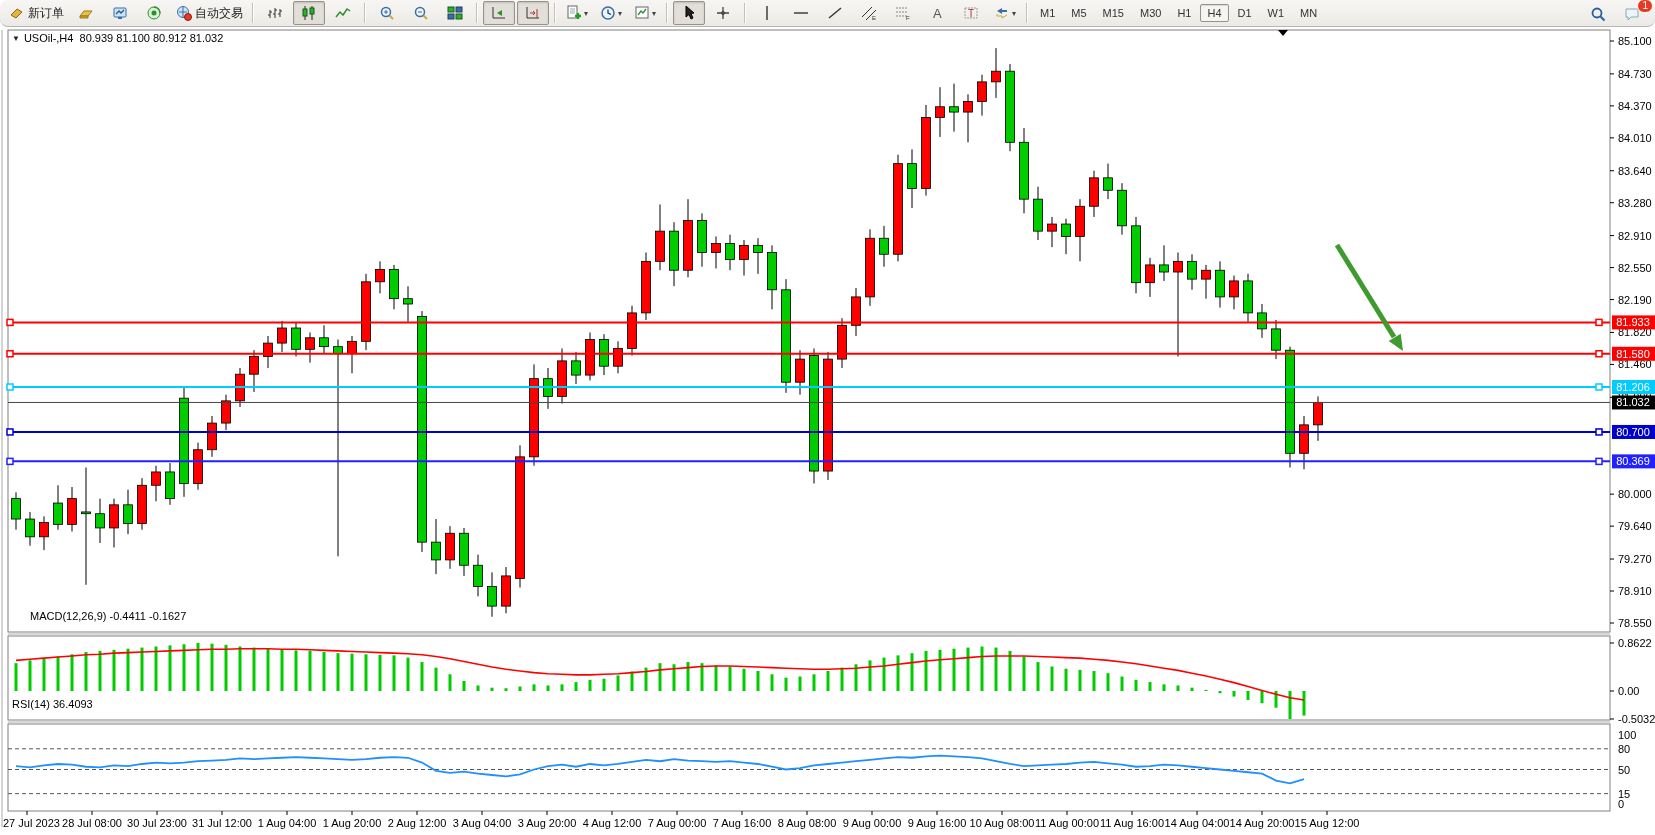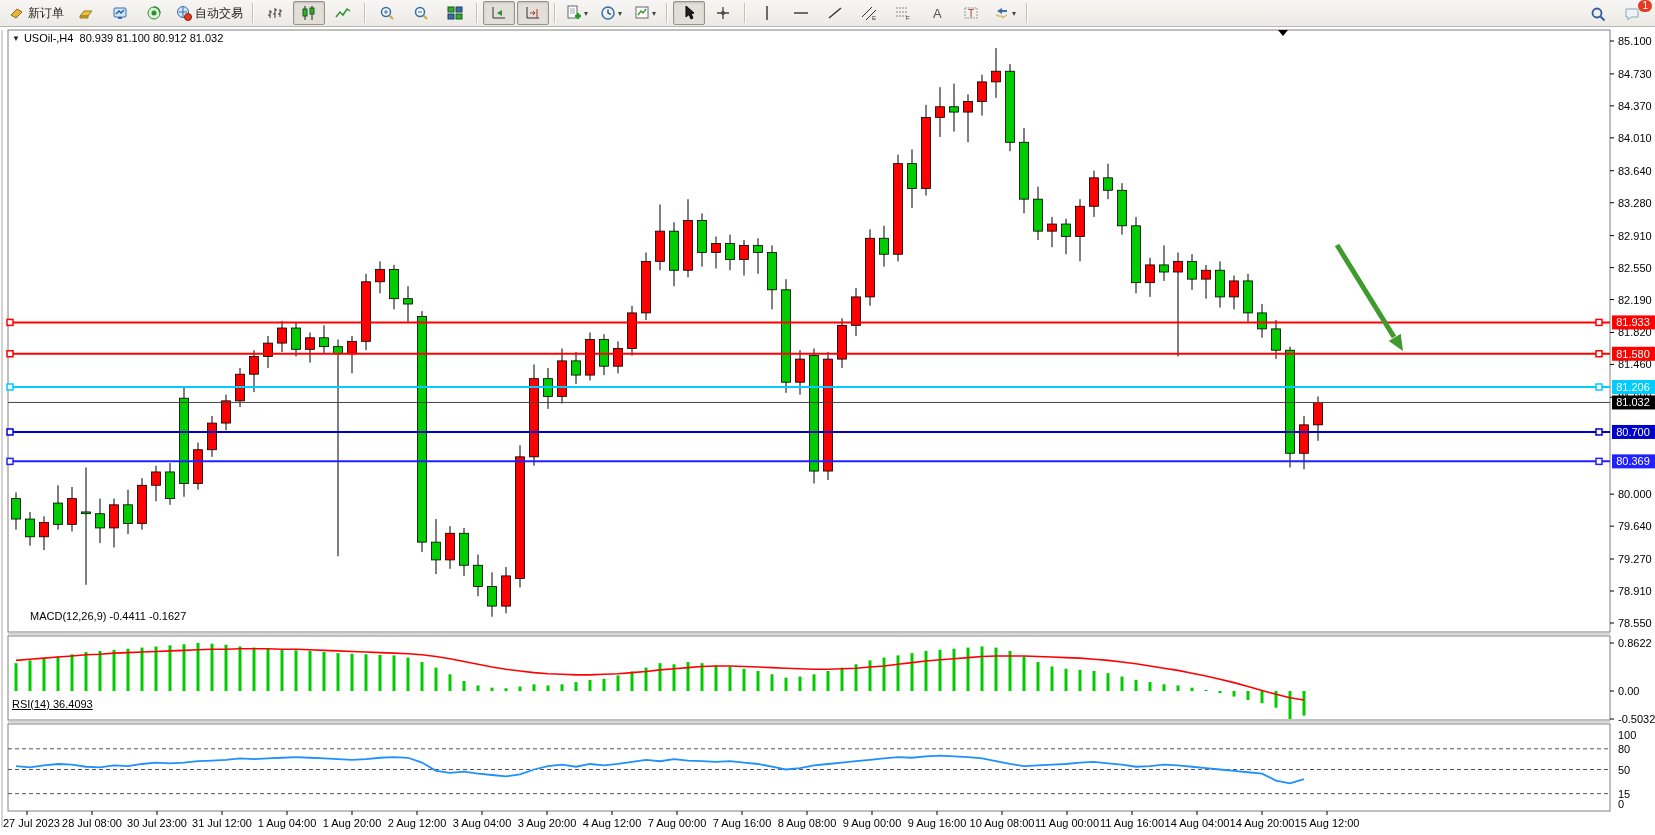--- a/index.html
+++ b/index.html
@@ -1,41 +1,41 @@
 <!DOCTYPE html>
 <html><head>
 <meta charset="utf-8">
 <style>
   html,body{margin:0;padding:0;background:#fff;width:1655px;height:835px;overflow:hidden;
     font-family:"Liberation Sans",sans-serif;}
   #app{position:relative;width:1655px;height:835px;background:#fff;}
   
   #toolbar{position:absolute;left:0;top:0;width:1655px;height:27px;
     background:linear-gradient(#f7f6f4,#eceae6);border-bottom:1px solid #b8b5b0;
-    display:flex;align-items:center;padding:12px 4px;box-sizing:border-box;z-index:5;}
+    display:flex;align-items:center;padding:12px 4px;box-sizing:border-box;z-index:5;border-radius:8px;}
   .tb-group{display:flex;align-items:center;height:24px;}
   .tb-sep{width:1px;height:20px;background:#c3c0ba;border-right:1px solid #fff;margin:0 4px;}
   .tb-btn{display:flex;align-items:center;justify-content:center;height:22px;min-width:24px;
     padding:0 3px;margin:0 1px;border:1px solid transparent;border-radius:2px;cursor:default;}
   .tb-btn.active{border:1px solid #97938c;background:#e2dfd9;box-shadow:inset 0 1px 2px rgba(0,0,0,.15);}
   .tb-btn .txt{font-size:12px;color:#222;white-space:nowrap;margin-left:3px;}
   .tb-btn svg{display:block;}
   .caret{font-size:8px;color:#444;margin-left:2px;}
   .tf-btn{font-size:11px;color:#333;padding:2px 6px;margin:0 1px;border:1px solid transparent;border-radius:2px;}
   .tf-btn.active{border:1px solid #97938c;background:#f6f5f2;box-shadow:inset 0 1px 1px rgba(0,0,0,.12);}
   #tb-right{position:absolute;right:6px;top:2px;display:flex;align-items:center;height:23px;}
   #chat-badge{position:absolute;top:-4px;right:-6px;background:#e43b22;color:#fff;font-size:10px;
     border-radius:8px;padding:0 4px;line-height:12px;border:1px solid #fff;}
   
   #chart-wrap{position:absolute;left:0;top:27px;width:1655px;height:808px;background:#fff;}
   #chart-svg{position:absolute;left:0;top:0;}
   .overlay-label{position:absolute;font-size:11px;color:#000;white-space:nowrap;z-index:3;text-align:center;}
   #chart-title{left:12px;top:5px;}
   #macd-label{left:30px;top:583px;}
-  #rsi-label{left:12px;top:671px;text-decoration:underline;}
+  #rsi-label{left:12px;top:671px;}
   .tri{font-size:8px;vertical-align:1px;margin-right:4px;color:#222;}
 </style>
 </head>
 <body>
 
 <div id="app">
   <div id="toolbar">
       <div class="tb-group">
         <div class="tb-btn">
           <svg width="16" height="16">
@@ -215,20 +215,31 @@
         </div>
         <div class="tb-btn">
           <svg width="16" height="16">
             <path d="M3 6 L8 3 L8 5 H13 V7 H8 V9 Z" fill="#3a6ea5"></path>
             <path d="M13 10 L8 13 L8 11 H3 V9" fill="none" stroke="#caa93c"></path>
           </svg>
           <span class="caret">▾</span>
         </div>
       </div>
       <div class="tb-sep"></div>
+      <div class="tb-group">
+        <div class="tf-btn">M1</div>
+        <div class="tf-btn">M5</div>
+        <div class="tf-btn">M15</div>
+        <div class="tf-btn">M30</div>
+        <div class="tf-btn">H1</div>
+        <div class="tf-btn active">H4</div>
+        <div class="tf-btn">D1</div>
+        <div class="tf-btn">W1</div>
+        <div class="tf-btn">MN</div>
+      </div>
       <div id="tb-right">
         <div class="tb-btn" style="position: relative;">
           <svg width="16" height="16">
             <circle cx="7" cy="7" r="4.5" fill="none" stroke="#2a5f9e" stroke-width="1.8"></circle>
             <line x1="10.5" y1="10.5" x2="14.5" y2="14.5" stroke="#2a5f9e" stroke-width="2"></line>
           </svg>
         </div>
         <div class="tb-btn" style="position: relative;">
           <svg width="16" height="16">
             <path d="M2 3 h12 v8 h-7 l-3 3 v-3 h-2 Z" fill="#eef4fb" stroke="#8aa"></path>

